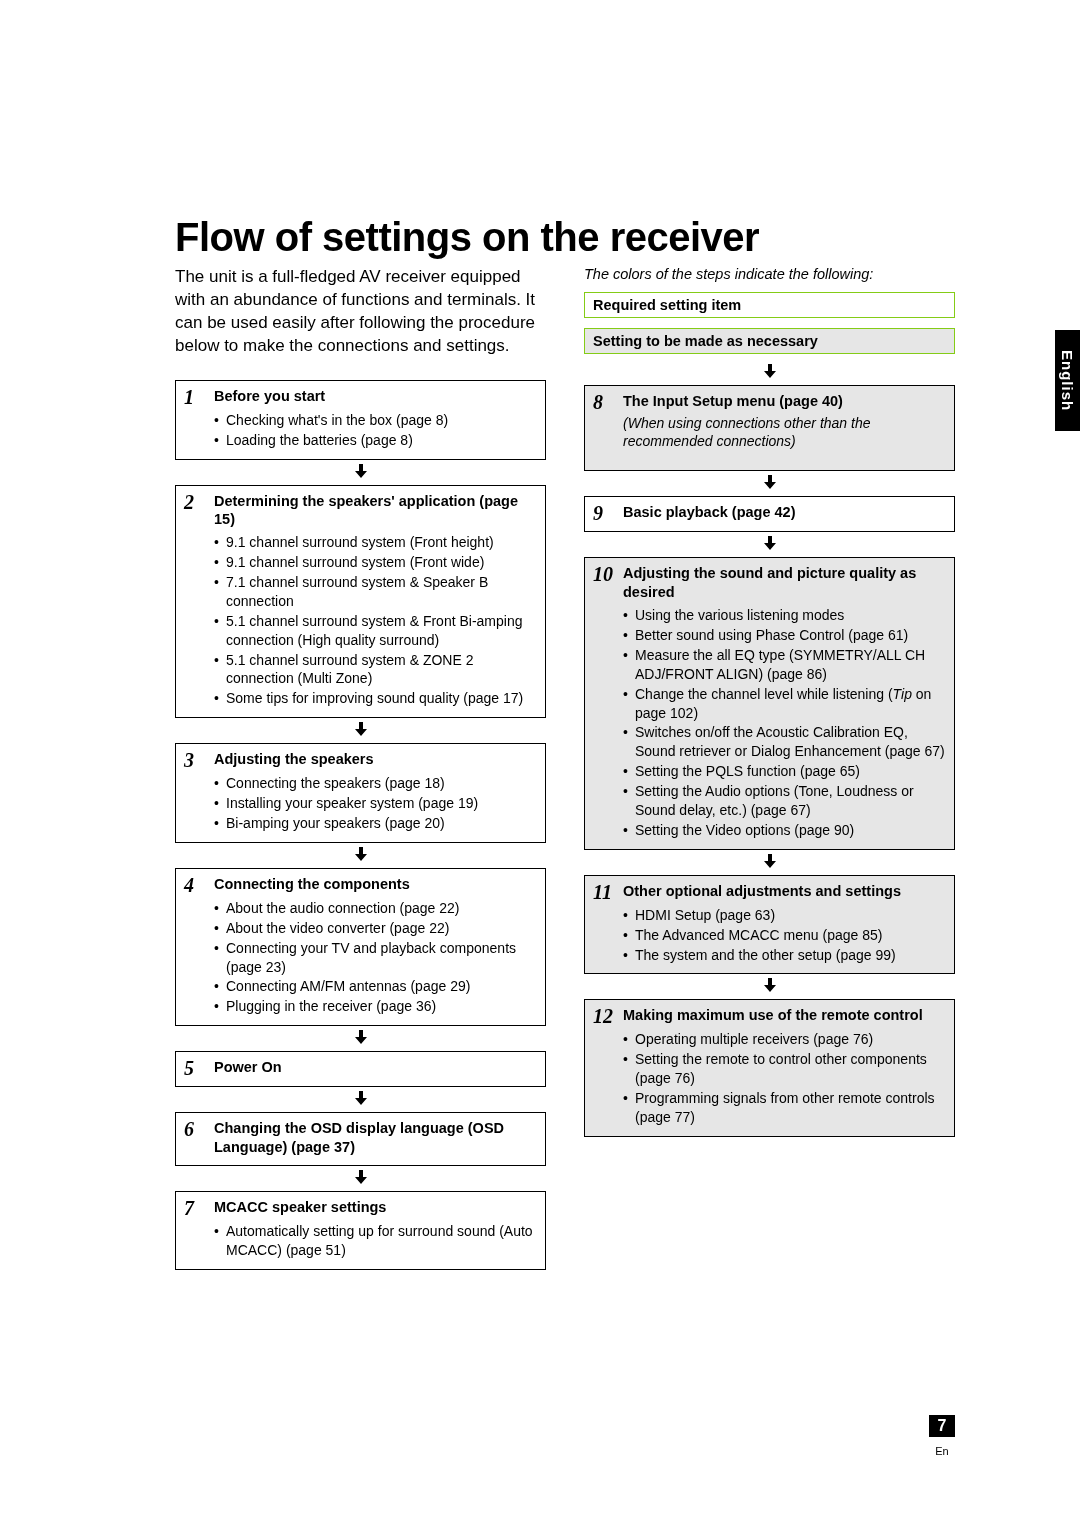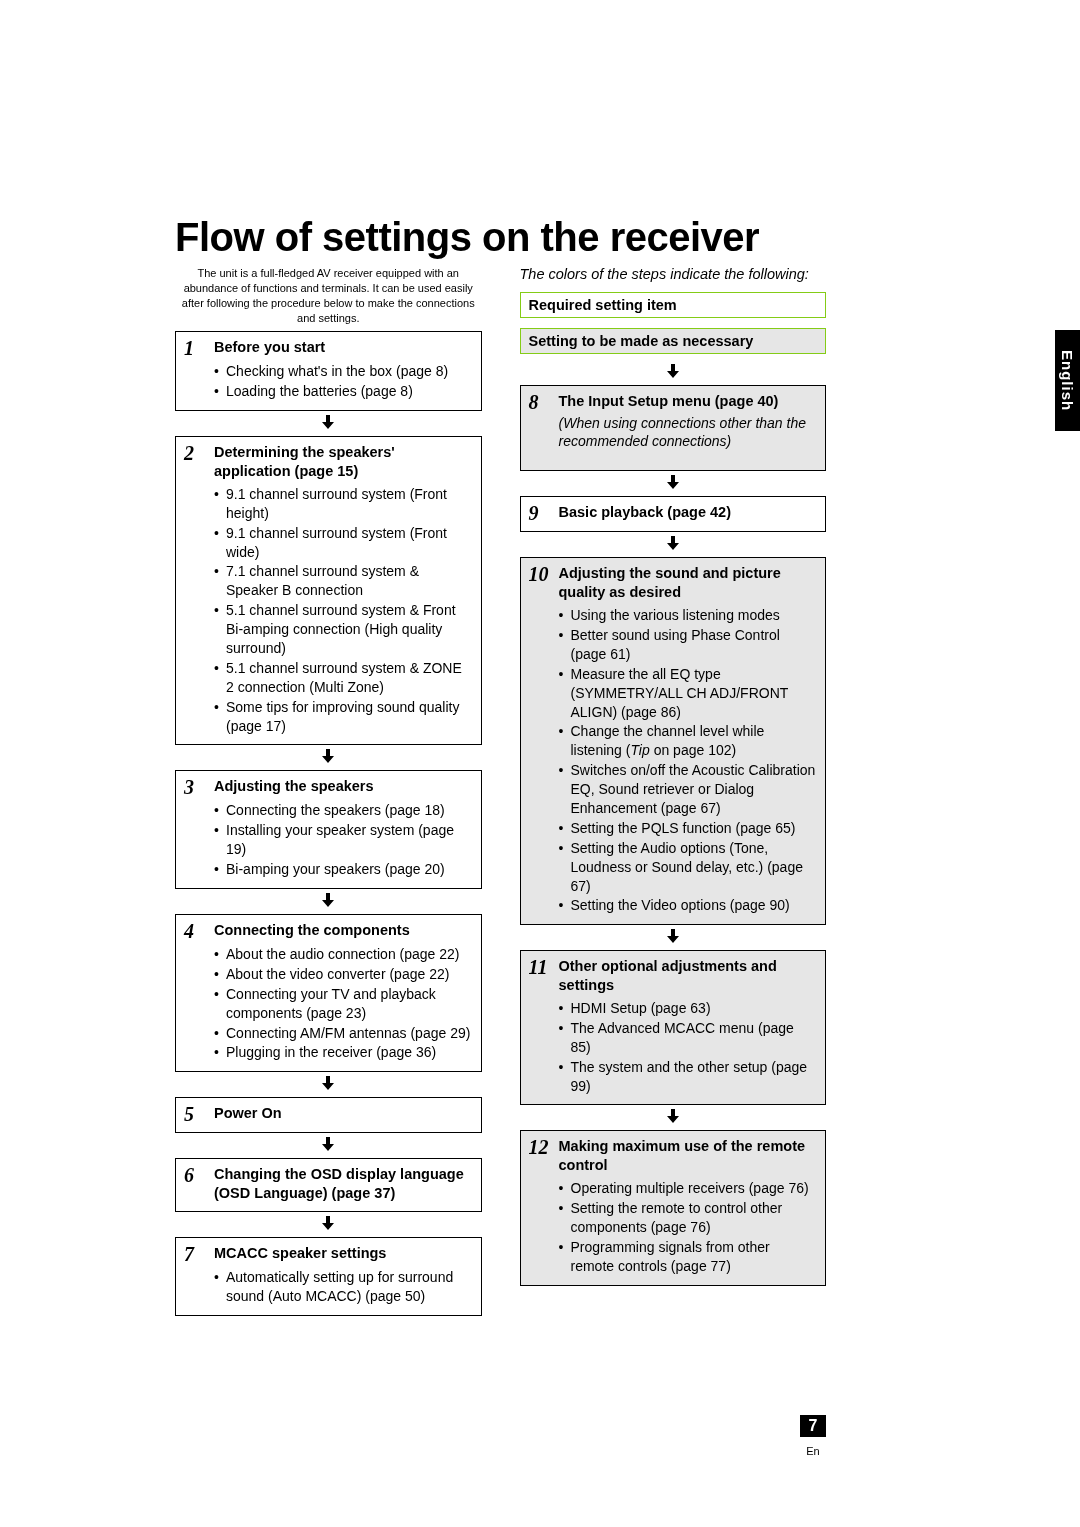--- a/index.html
+++ b/index.html
@@ -10,41 +10,40 @@
     color: #000;
     width: 1080px;
     height: 1527px;
     position: relative;
     box-sizing: border-box;
   }
   .page {
     position: absolute;
     top: 215px;
     left: 175px;
-    width: 651px;
+    width: 780px;
   }
   .title {
     font-size: 40px;
     font-weight: 800;
     letter-spacing: -0.5px;
     margin: 0 0 6px 0;
   }
   .columns {
     display: flex;
     gap: 38px;
   }
   .col {
     flex: 1;
     min-width: 0;
   }
   .intro {
-    font-size: 11px;
+    font-size: 17px;
     line-height: 1.35;
-    margin-bottom: 6px;
-    text-align: center;
+    margin-bottom: 22px;
   }
   .legend-italic {
     font-style: italic;
     font-size: 14.5px;
     margin-bottom: 10px;
   }
   .legend-box {
     border: 1px solid #84cc16;
     padding: 4px 8px;
     font-weight: 700;
@@ -239,21 +238,21 @@
           </div>
           <div class="arrow"><svg width="14" height="14" viewBox="0 0 14 14">
               <path d="M5 0 H9 V7 H13 L7 14 L1 7 H5 Z" fill="#000"></path>
             </svg></div>
           <div class="step required">
             <div class="step-head">
               <span class="step-num">7</span>
               <span class="step-title">MCACC speaker settings</span>
             </div>
             <ul class="bullets">
-              <li>Automatically setting up for surround sound (Auto MCACC) (page 50)</li>
+              <li>Automatically setting up for surround sound (Auto MCACC) (page 51)</li>
             </ul>
           </div>
         </div>
     </div>
 
     <div class="col">
       <div class="legend-italic">The colors of the steps indicate the following:</div>
       <div class="legend-box">Required setting item</div>
       <div class="legend-box optional">Setting to be made as necessary</div>
 

